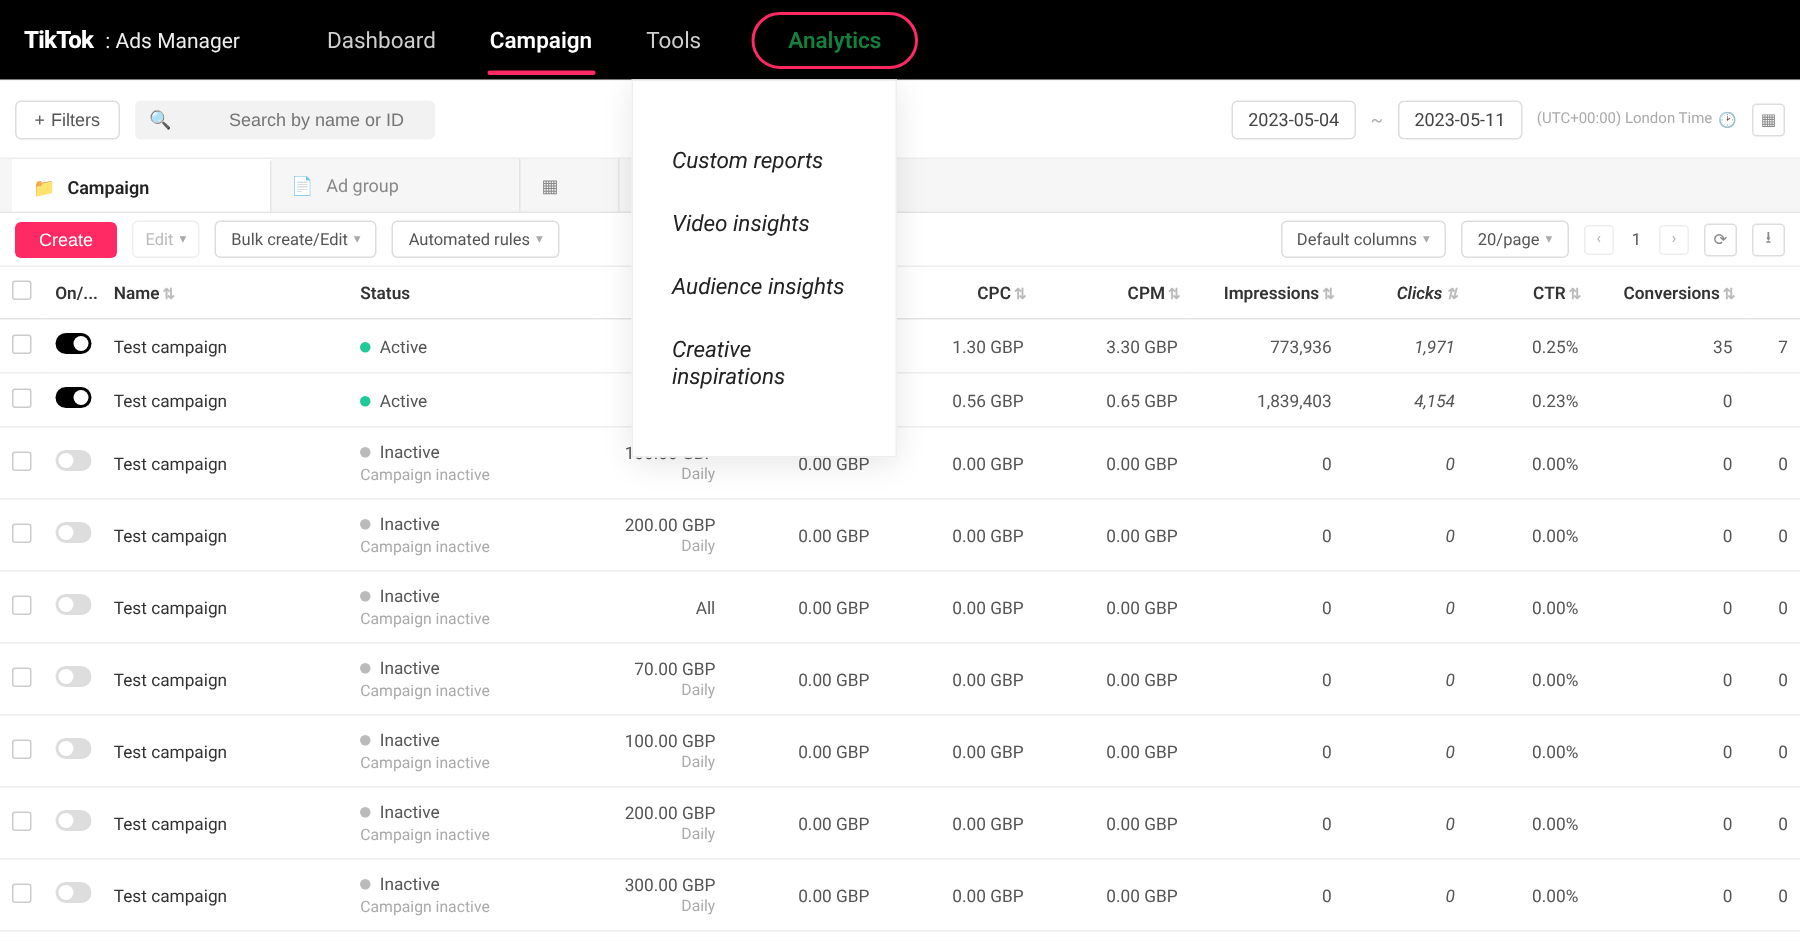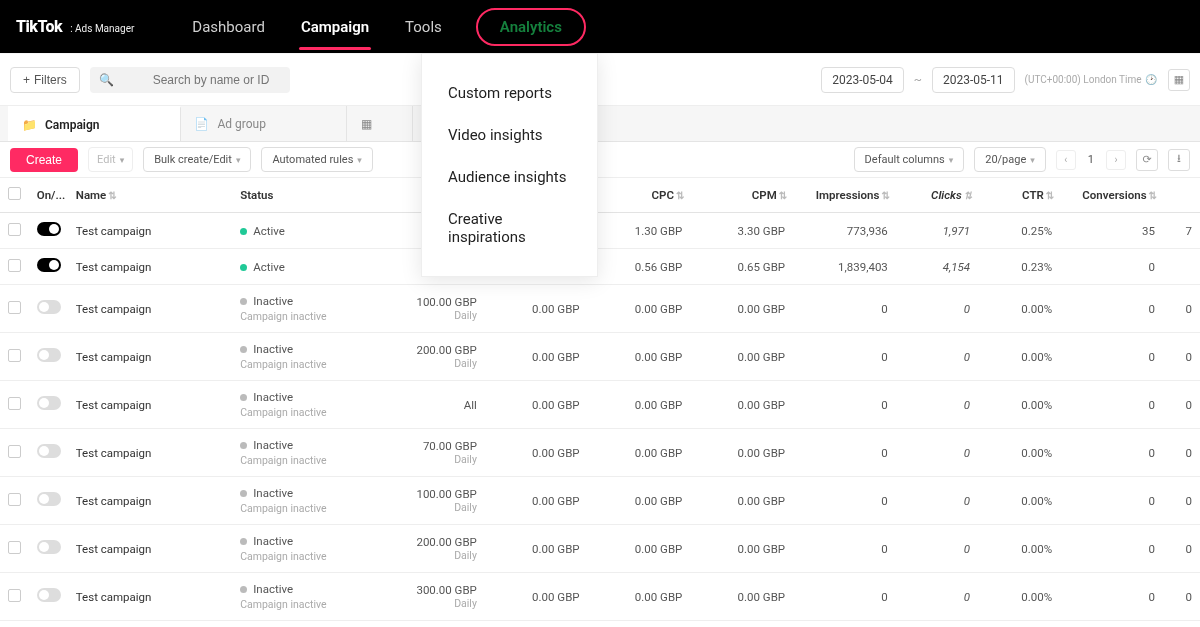--- a/index.html
+++ b/index.html
@@ -2,29 +2,29 @@
 <html><head>
 <meta charset="utf-8">
 <style>
   * { box-sizing: border-box; margin: 0; padding: 0; }
   body { font-family: -apple-system, BlinkMacSystemFont, "Segoe UI", Roboto, Helvetica, Arial, sans-serif; background: #f5f5f5; color: #333; width: 1200px; height: 627px; overflow: hidden; position: relative; }
 
   
   .topnav { background: #000; height: 53px; display: flex; align-items: center; padding: 0 16px; gap: 28px; color: #fff; }
   .brand { display: flex; align-items: baseline; gap: 8px; }
   .brand-logo { font-weight: 800; font-size: 16px; letter-spacing: -0.5px; }
-  .brand-sub { font-size: 10px; color: #eee; }
+  .brand-sub { font-size: 14px; color: #eee; }
   .nav-items { display: flex; gap: 32px; margin-left: 28px; align-items: center; height: 100%; }
   .nav-item { font-size: 15px; color: #cfcfcf; padding: 6px 2px; position: relative; cursor: pointer; }
   .nav-item.active { color: #fff; font-weight: 600; }
   .nav-item.underlined::after { content:""; position:absolute; left:0; right:0; bottom:-8px; height:3px; background:#ff2a63; border-radius:2px; }
   .nav-item.pill { border:2px solid #ff2a63; border-radius: 22px; padding: 8px 22px; color:#15803d; font-weight:600; }
 
   
-  .dropdown { position: absolute; top: 53px; left: 421px; width: 177px; background:#fff; border:1px solid #eee; box-shadow: 0 4px 20px rgba(0,0,0,0.1); z-index: 50; padding: 18px 0; }
+  .dropdown { position: absolute; top: 53px; left: 421px; width: 177px; background:#fff; border:1px solid #eee; box-shadow: 0 4px 20px rgba(0,0,0,0.1); z-index: 50; padding: 32px 0; font-style: italic; }
   .dropdown-item { padding: 12px 26px; font-size: 15px; color:#222; cursor:pointer; }
 
   
   .toolbar { background:#fff; height:52px; margin-top:1px; display:flex; align-items:center; padding: 0 10px; gap:10px; border-bottom:1px solid #eee; }
   .btn-outline { border:1px solid #ddd; background:#fff; padding:5px 12px; font-size:12px; border-radius:4px; display:flex; align-items:center; gap:4px; cursor:pointer; color:#555; }
   .search-box { display:flex; align-items:center; background:#f2f2f2; border-radius:4px; padding: 6px 10px; font-size:12px; color:#aaa; width:200px; gap:6px;}
   .search-box input { border:none; background:transparent; outline:none; font-size:12px; width:100%; color:#555;margin-left:32px;}
   .spacer { flex:1; }
   .date-pill { border:1px solid #ddd; background:#fff; padding:5px 10px; font-size:12px; border-radius:4px; cursor:pointer; color:#444;}
   .tilde { color:#aaa; font-size:12px; }

